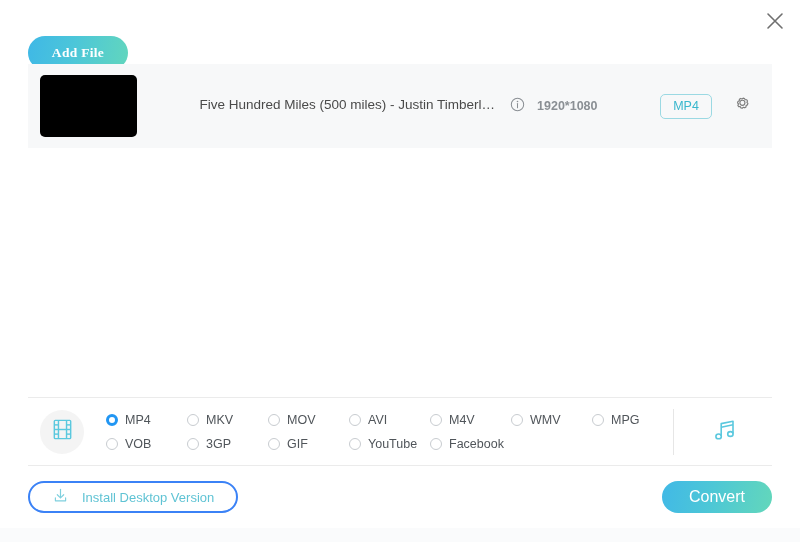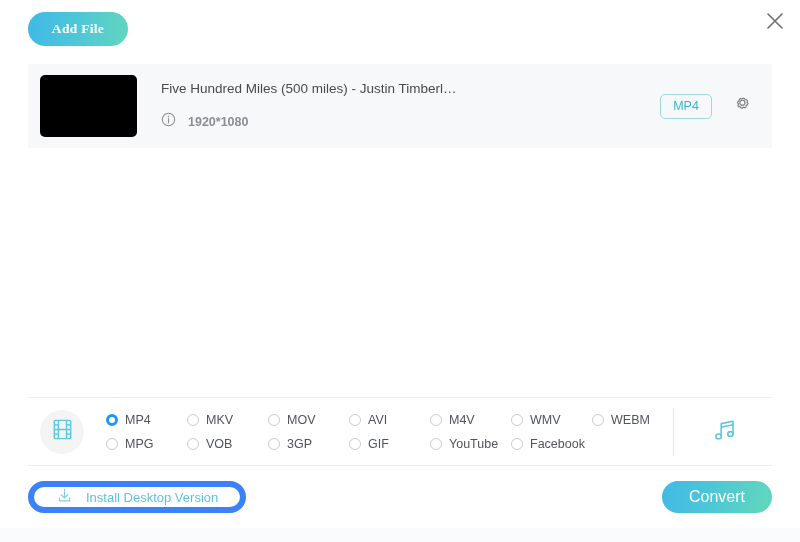--- a/index.html
+++ b/index.html
@@ -33,21 +33,21 @@
     display: flex;
     align-items: center;
     justify-content: center;
     cursor: pointer;
     z-index: 30;
   }
   .close-btn svg { display: block; }
 
   
   .topbar {
-    padding: 12px 0 0 28px;
+    padding: 36px 0 0 28px;
     height: 56px;
     box-sizing: border-box;
   }
   .add-file-btn {
     display: inline-flex;
     align-items: center;
     justify-content: center;
     width: 100px;
     height: 34px;
     border-radius: 17px;
@@ -78,23 +78,21 @@
   .thumb {
     width: 97px;
     height: 62px;
     background: #000000;
     border-radius: 5px;
     flex: 0 0 auto;
   }
   .file-meta {
     flex: 1 1 auto;
     min-width: 0;
-    padding-left: 24px;
-    display: flex;
-    flex-direction: column;
+    display: flex;
     justify-content: center;
     gap: 15px;
   }
   .file-title {
     font-size: 13.5px;
     color: #4a4a4a;
     white-space: nowrap;
     overflow: hidden;
     text-overflow: ellipsis;
     max-width: 330px;
@@ -229,21 +227,21 @@
     justify-content: space-between;
     flex: 0 0 auto;
   }
   .install-btn {
     display: inline-flex;
     align-items: center;
     justify-content: center;
     gap: 13px;
     height: 32px;
     padding: 0 22px;
-    border: 6px solid #3b82f6;
+    border: 2px solid #3b82f6;
     border-radius: 16px;
     background: #ffffff;
     color: #5fc3d4;
     font-size: 13px;
     cursor: pointer;
     user-select: none;
     box-sizing: border-box;
   }
   .convert-btn {
     display: inline-flex;
@@ -361,24 +359,20 @@
         <span class="radio-dot"></span>
         <span class="radio-label">M4V</span>
       </div>
       <div class="radio-opt">
         <span class="radio-dot"></span>
         <span class="radio-label">WMV</span>
       </div>
 
       <div class="radio-opt">
         <span class="radio-dot"></span>
-        <span class="radio-label">WEBM</span>
-      </div>
-      <div class="radio-opt">
-        <span class="radio-dot"></span>
         <span class="radio-label">MPG</span>
       </div>
       <div class="radio-opt">
         <span class="radio-dot"></span>
         <span class="radio-label">VOB</span>
       </div>
       <div class="radio-opt">
         <span class="radio-dot"></span>
         <span class="radio-label">3GP</span>
       </div>

